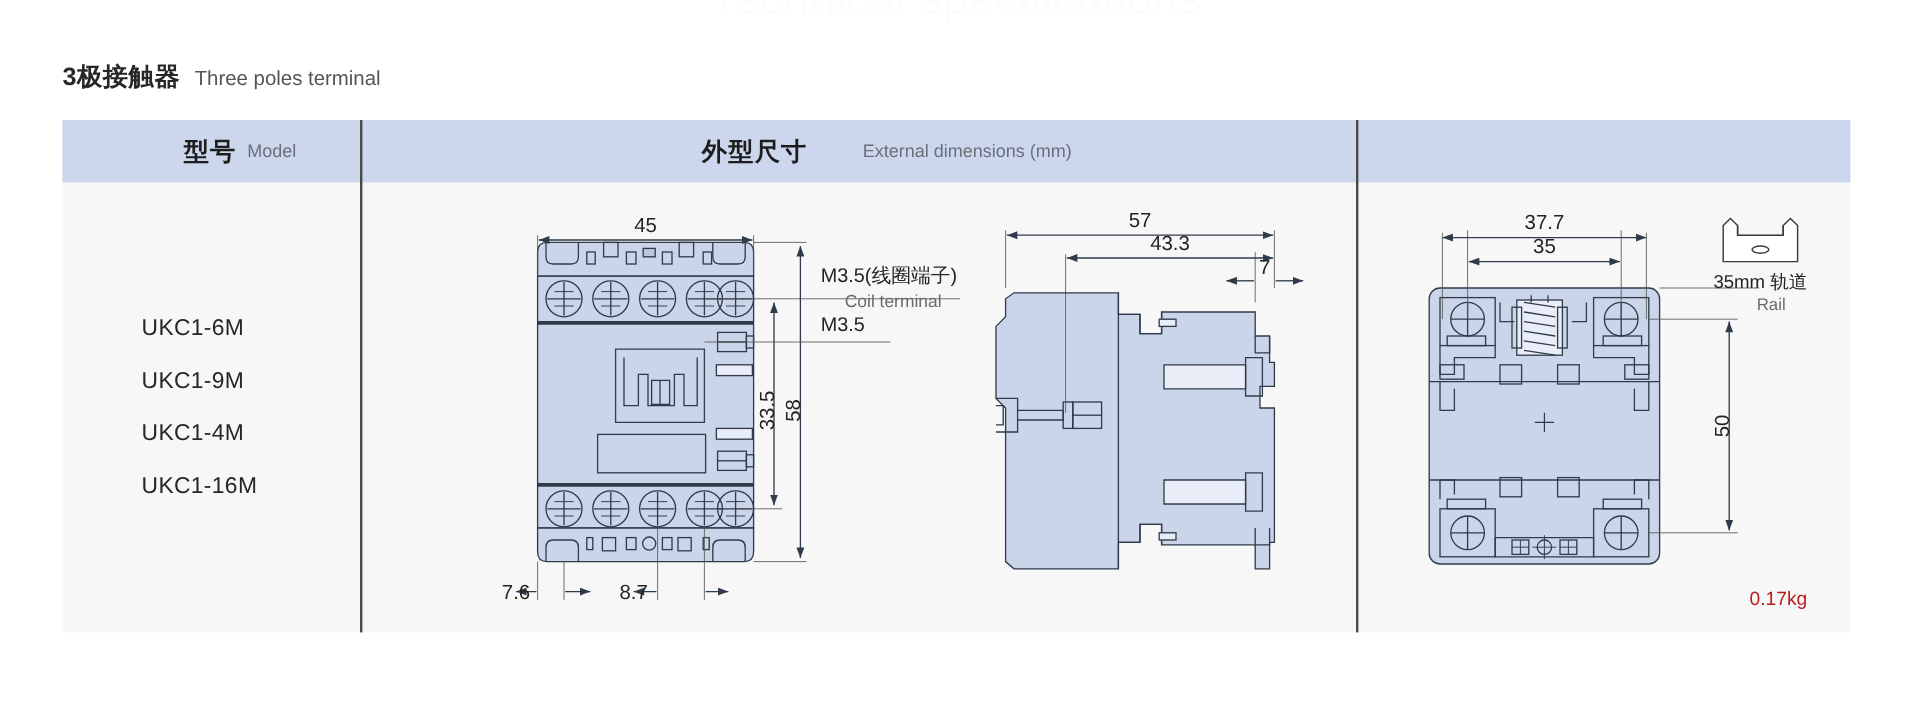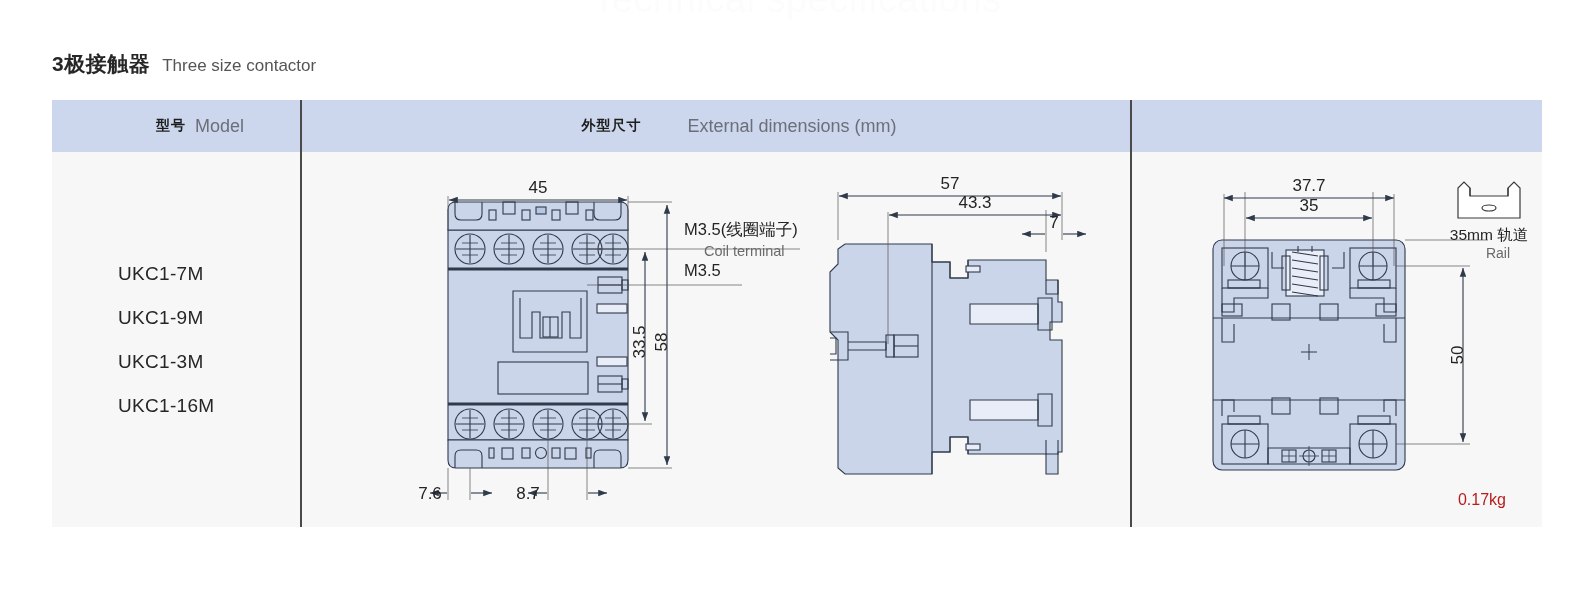--- a/index.html
+++ b/index.html
@@ -64,26 +64,26 @@
   }
   .hcell {
     display: flex;
     align-items: center;
     justify-content: center;
     gap: 9px;
     height: 52px;
     white-space: nowrap;
   }
   .hcell .cn {
-    font-size: 14px; font-weight: 700; color: #1d1d1d;
+    font-size: 21px; font-weight: 700; color: #1d1d1d;
     letter-spacing: 1px;
     margin-left: 48px;
   }
   .hcell .en {
-    font-size: 18px; font-weight: 400; color: #6b6f7a;
+    font-size: 15px; font-weight: 400; color: #6b6f7a;
   }
   #hcell-model  { width: 248px; }
   #hcell-extern { width: 830px; gap: 46px; }
   #hcell-install{ width: 412px; }
 
   .vdiv {
     position: absolute;
     top: 0;
     width: 2px;
     background: #4a4a4a;
@@ -108,61 +108,61 @@
     letter-spacing: 0.3px;
   }
 
   
   #drawing-front, #drawing-side, #drawing-install {
     position: absolute;
     top: 52px;
   }
   #drawing-front   { left: 248px;  width: 500px;  height: 375px; text-align: center; }
   #drawing-side    { left: 748px;  width: 330px;  height: 375px; text-align: right; }
-  #drawing-install { left: 1086px; width: 412px;  height: 375px; padding-left: 20px; }
+  #drawing-install { left: 1064px; width: 412px;  height: 375px; padding-left: 20px; }
 
   svg { display: block; }
 
   #weight-label {
     position: absolute;
     right: 36px; bottom: 18px;
     font-size: 16px;
     color: #b91c1c;
   }
 </style>
 </head>
 <body>
 
 <div id="watermark">Technical specifications</div>
 
 <div id="section-title">
   <span class="cn">3极接触器</span>
-  <span class="en">Three size contactor</span>
+  <span class="en">Three poles terminal</span>
 </div>
 
 <div id="spec-table">
 
   <div id="table-header">
     <div class="hcell" id="hcell-model">
       <span class="cn">型号</span>
       <span class="en">Model</span>
     </div>
     <div class="hcell" id="hcell-extern">
       <span class="cn">外型尺寸</span>
       <span class="en">External dimensions (mm)</span>
     </div>
   </div>
 
   <div class="vdiv" id="vdiv-1"></div>
   <div class="vdiv" id="vdiv-2"></div>
 
   <div id="model-list">
-    <div class="model-item">UKC1-7M</div>
+    <div class="model-item">UKC1-6M</div>
     <div class="model-item">UKC1-9M</div>
-    <div class="model-item">UKC1-3M</div>
+    <div class="model-item">UKC1-4M</div>
     <div class="model-item">UKC1-16M</div>
   </div>
 
   <div id="drawing-front">
   <svg width="500" height="375" viewBox="0 0 500 375">
     <defs>
       <marker id="ah" markerWidth="9" markerHeight="9" refX="8" refY="3" orient="auto">
         <path d="M0,0 L8,3 L0,6 z" fill="#2f3a4a"></path>
       </marker>
       <marker id="ahs" markerWidth="9" markerHeight="9" refX="0" refY="3" orient="auto">

